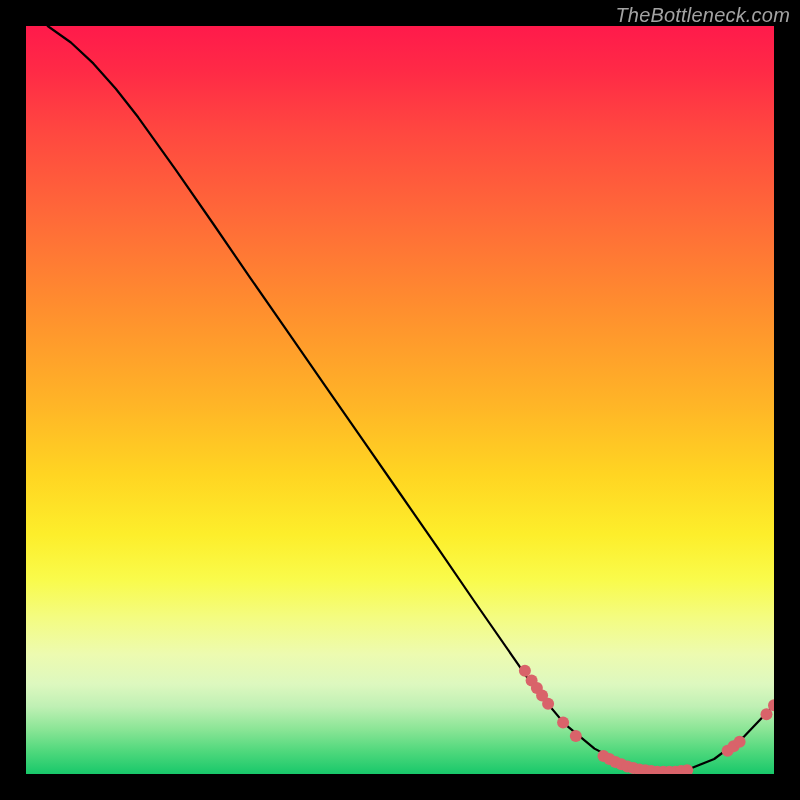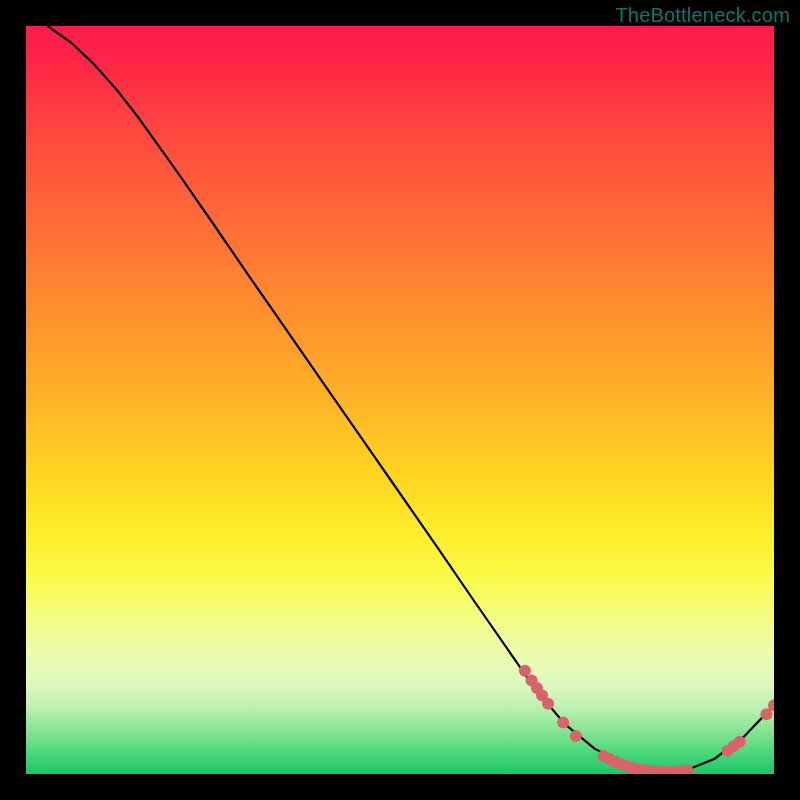--- a/index.html
+++ b/index.html
@@ -45,24 +45,25 @@
       #bff0b4 91%,
       #8be596 94%,
       #4fd87c 97%,
       #18c86a 100%
     );
   }
   .watermark {
     position: absolute;
     top: 4px;
     right: 10px;
-    color: #0f766e;
+    color: #a3a3a3;
     font-size: 20px;
     letter-spacing: 0.2px;
     user-select: none;
+    font-style: italic;
   }
   svg.curve {
     position: absolute;
     inset: 0;
   }
 </style>
 </head>
 <body>
 
 <div class="stage">

